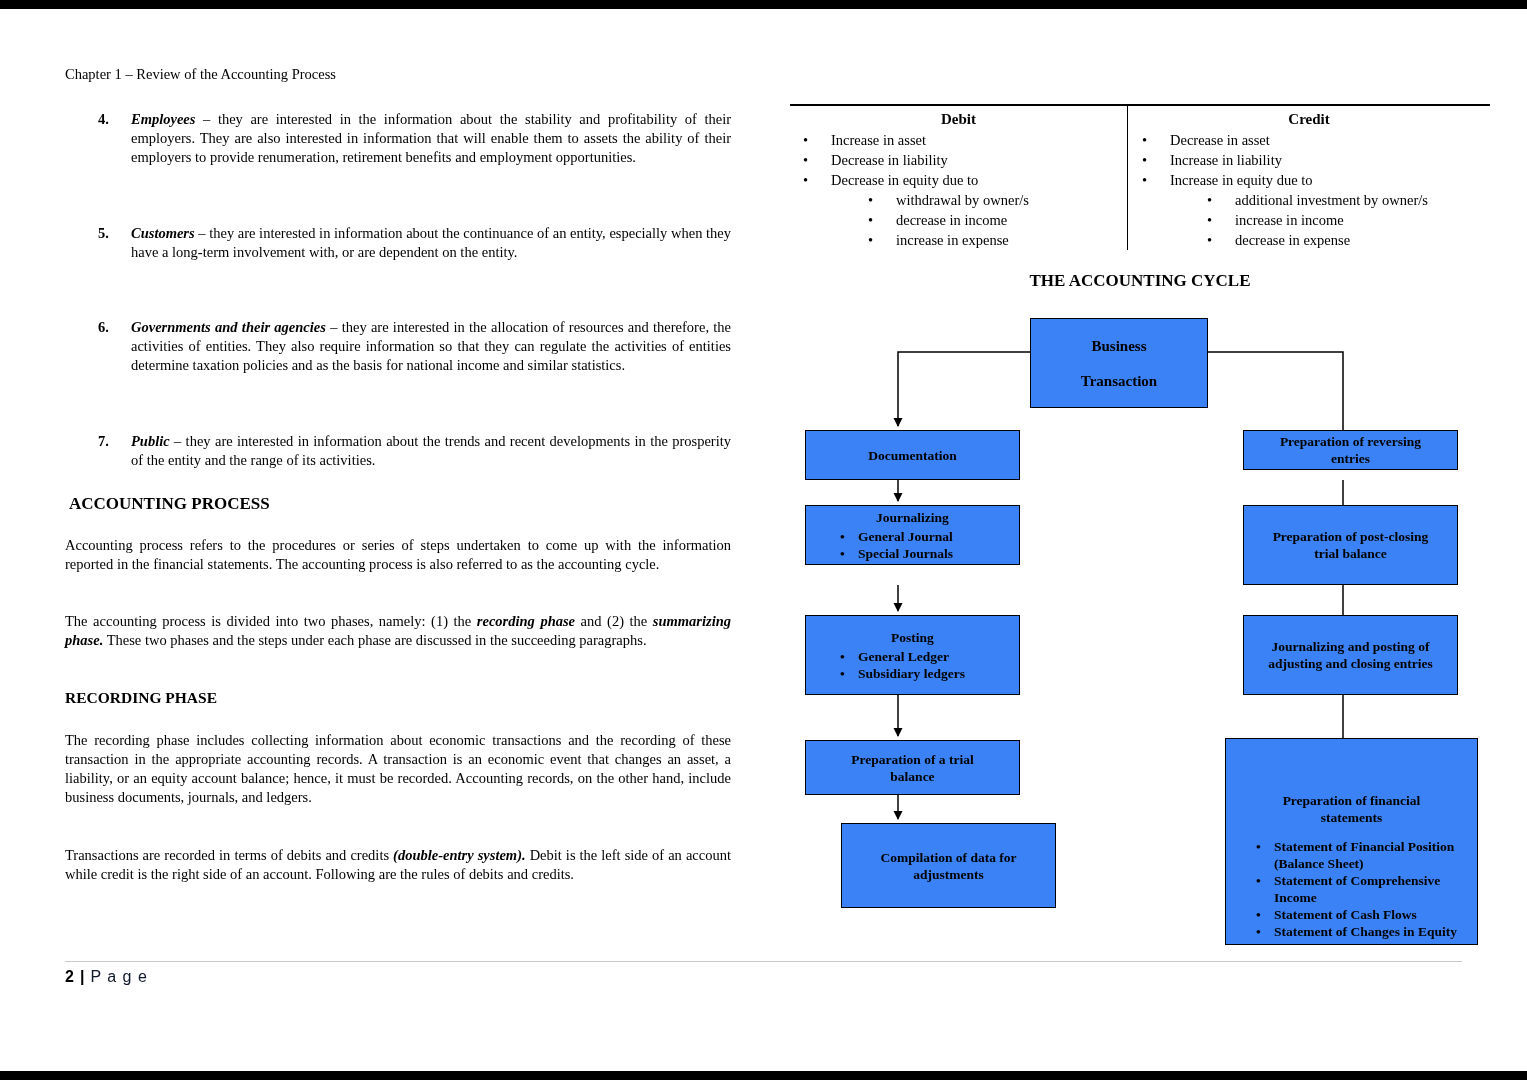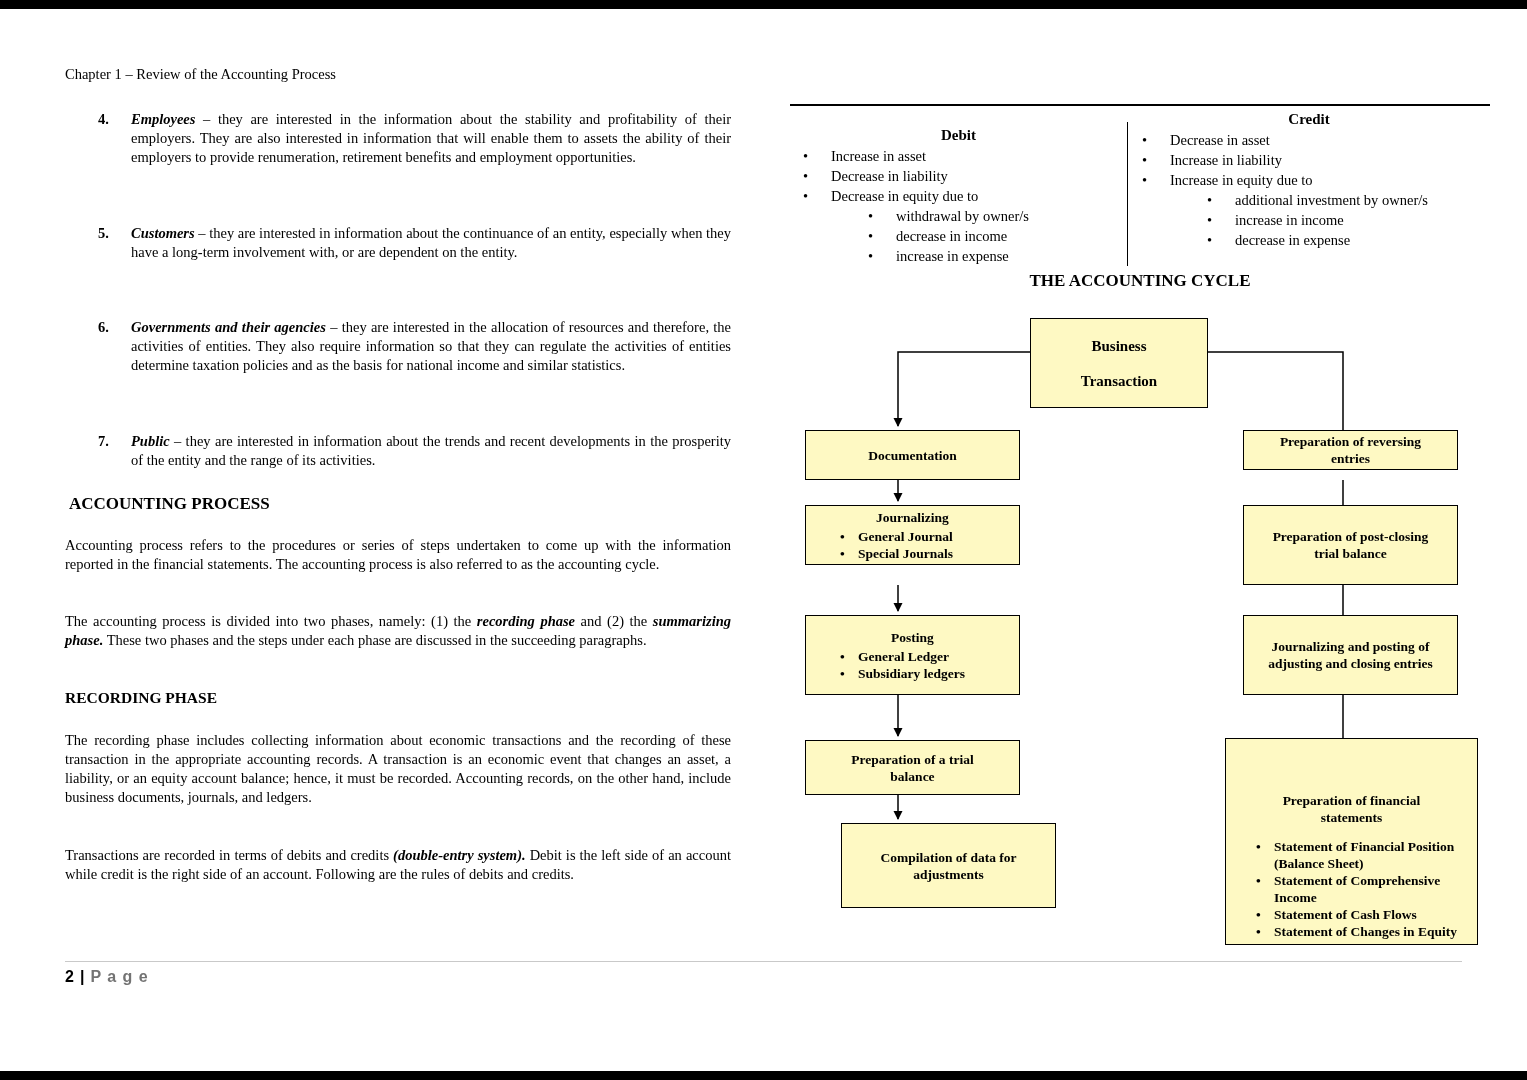--- a/index.html
+++ b/index.html
@@ -17,50 +17,50 @@
   .li-num { width:33px; flex:none; font-weight:bold; }
   .li-term { font-weight:bold; font-style:italic; }
   .para { width:666px; font-size:14.5px; line-height:19px; text-align:justify; }
   .bi { font-weight:bold; font-style:italic; }
   .h1 { font-size:17px; font-weight:bold; }
   .h2 { font-size:15.5px; font-weight:bold; }
 
   
   .rules { left:790px; top:104px; width:700px; border-top:2px solid #000; display:flex; }
   .rules-col { min-height:141px; padding-top:2px; }
-  .rules-col.debit { width:338px; border-right:1.5px solid #000;margin-top:16px; }
+  .rules-col.debit { width:338px; border-right:1.5px solid #000; }
   .rules-col.credit { width:362px; }
   .rules-head { text-align:center; font-weight:bold; font-size:15px; line-height:22px; }
   .b-row { display:flex; font-size:14.5px; line-height:20px; }
   .b-row::before { content:"•"; width:28px; text-align:left; flex:none; }
   .b-main { padding-left:13px; }
   .b-sub { padding-left:78px; }
   .credit .b-main { padding-left:14px; }
   .credit .b-sub { padding-left:79px; }
 
   
   .cycle-title { left:790px; top:271px; width:700px; text-align:center; font-size:17px; font-weight:bold; }
-  .fc-box { position:absolute; border:1.5px solid #000; background:#fef9c3; font-weight:bold; font-size:13.5px; line-height:17px; text-align:center; display:flex; flex-direction:column; justify-content:center; padding:4px 8px; }
+  .fc-box { position:absolute; border:1.5px solid #000; background:#3b82f6; font-weight:bold; font-size:13.5px; line-height:17px; text-align:center; display:flex; flex-direction:column; justify-content:center; padding:4px 8px; }
   .fc-bt { font-size:15px; line-height:18px; }
   .fc-bt .bt-line2 { margin-top:17px; }
   .fcb-list { text-align:left; margin-top:2px; }
   .fcb-row { display:flex; }
   .fcb-row::before { content:"•"; width:18px; flex:none; text-align:left; }
   .fc-journal .fcb-list, .fc-posting .fcb-list { padding-left:26px; }
   .fc-fs { justify-content:flex-end; padding-top:10px; }
   .fc-fs .fcb-list { padding-left:22px; margin-top:12px; }
   .fc-fs .fcb-row { text-align:left; }
   svg.connectors { position:absolute; left:0; top:0; pointer-events:none; }
 
   
   .footer-rule { left:65px; top:961px; width:1397px; height:1px; background:#c9c9c9; }
   .footer-text { left:65px; top:968px; font-size:16px; font-family:"Liberation Sans","DejaVu Sans",sans-serif; }
   .pg-num { font-weight:bold; color:#000; }
   .pg-sep { font-weight:bold; color:#000; padding:0 6px; }
-  .pg-label { color:#737373; font-weight:bold; letter-spacing:1px; }
+  .pg-label { color:#0f172a; font-weight:normal; letter-spacing:1px; }
 </style>
 </head>
 <body>
 
 <div class="page">
   <div class="bar bar-top"></div>
   <div class="bar bar-bottom"></div>
 
   <div class="abs doc-header">Chapter 1 – Review of the Accounting Process</div>
 

